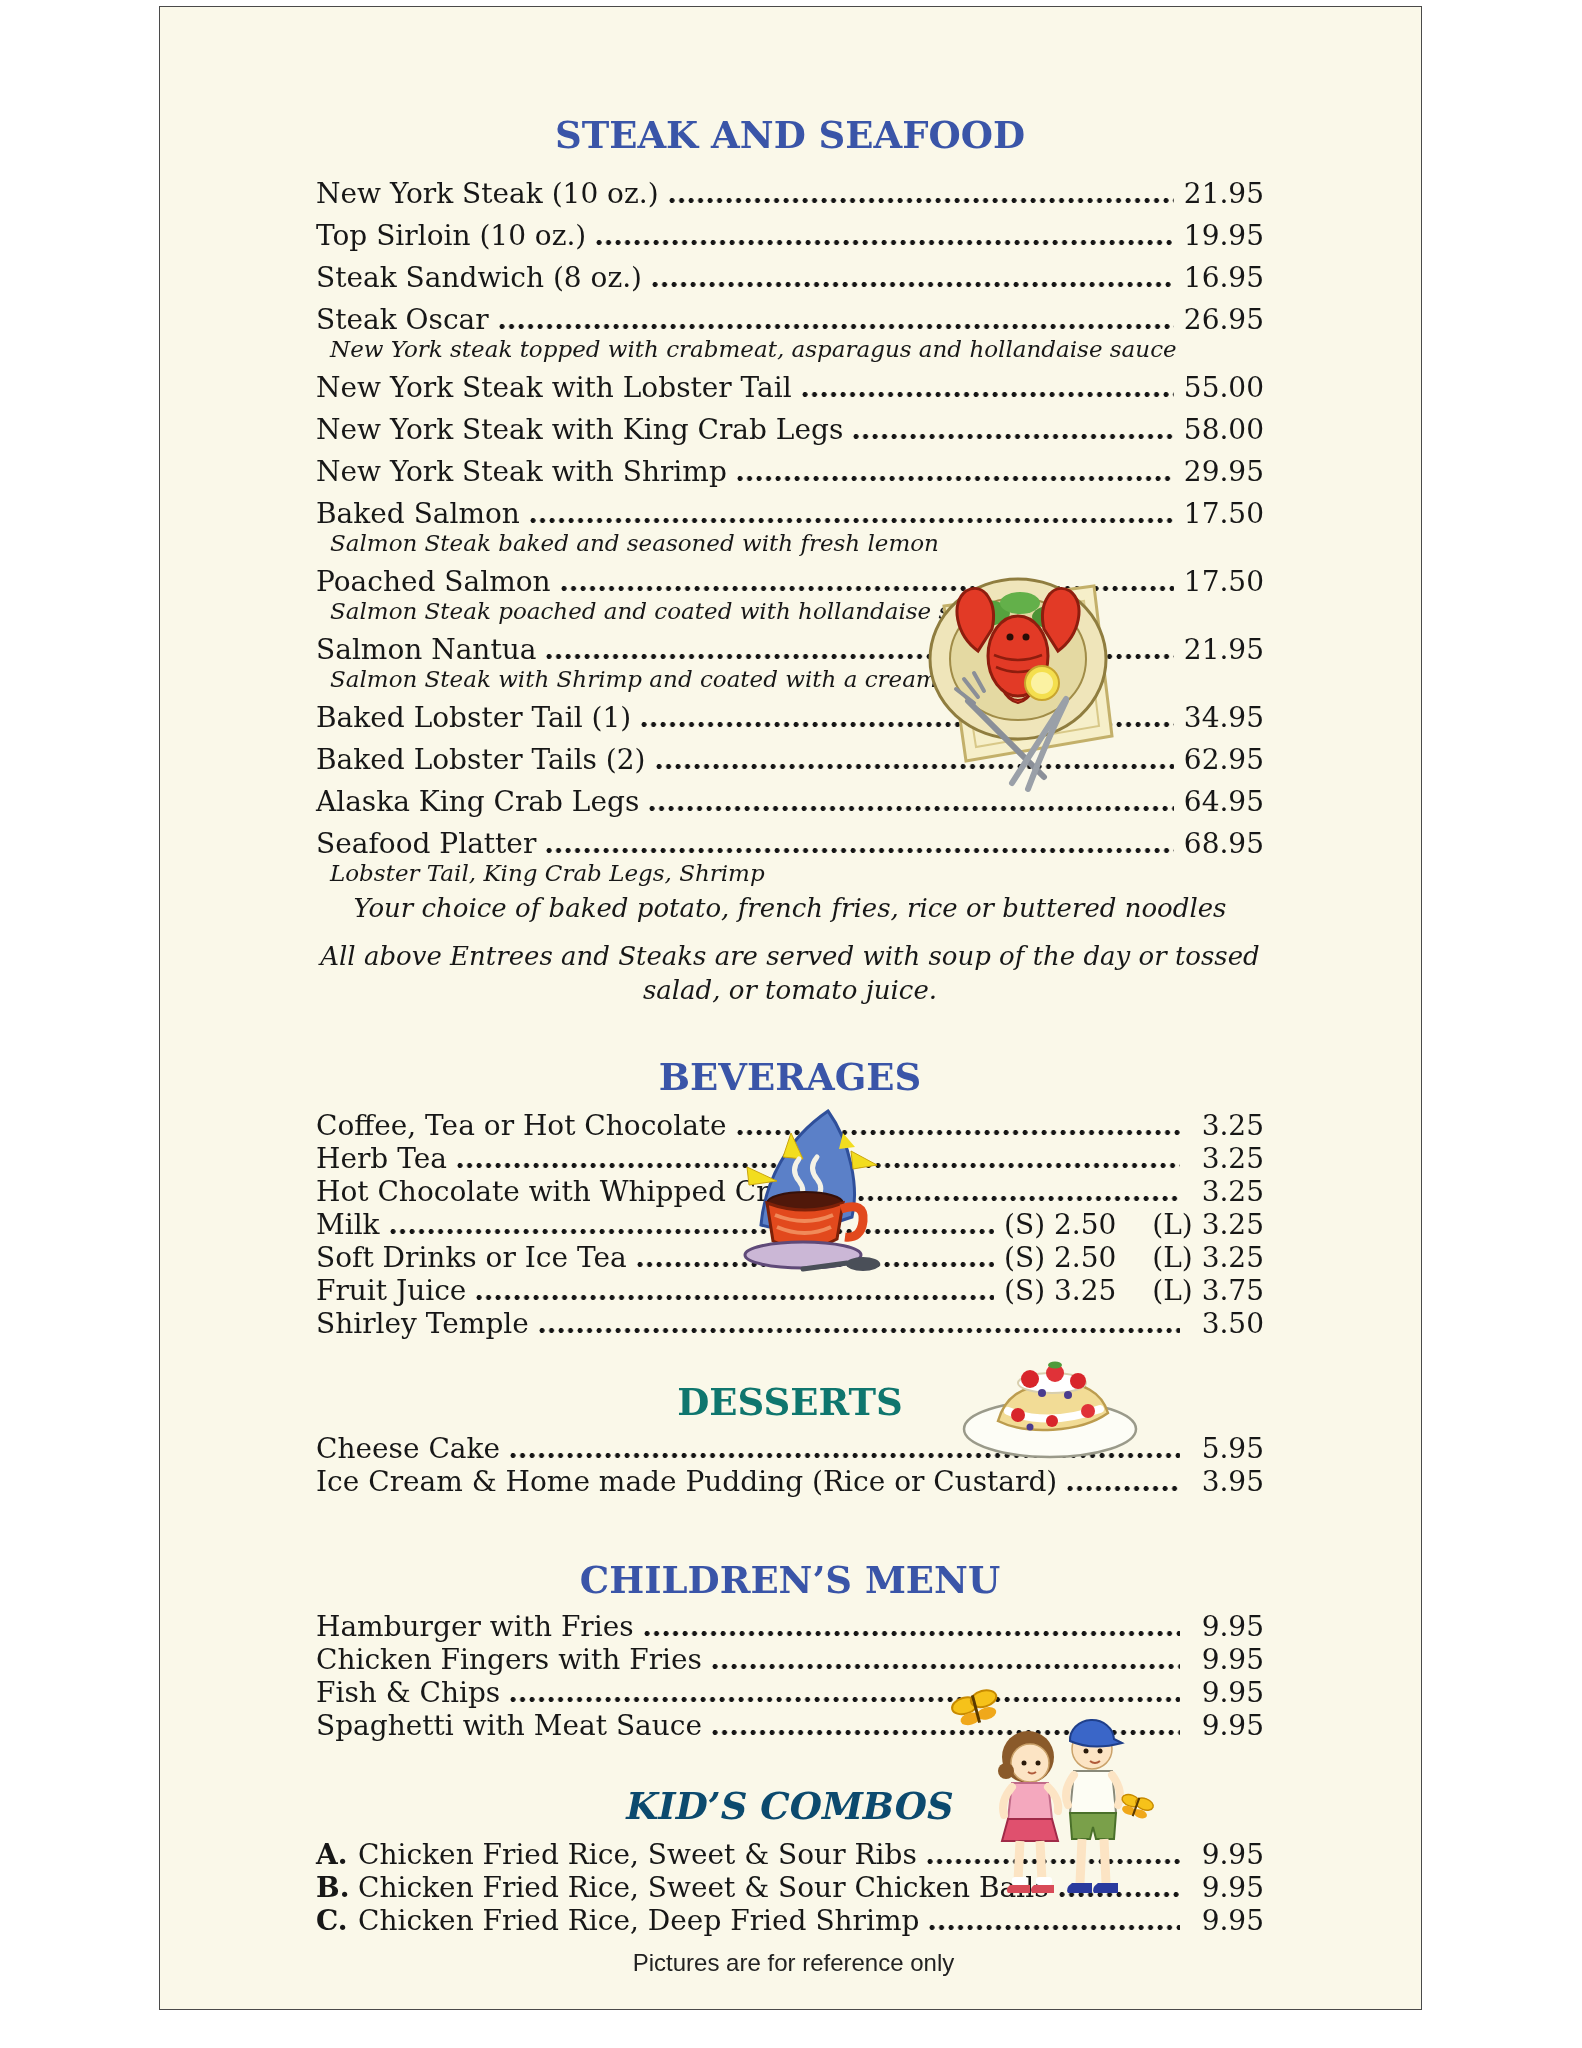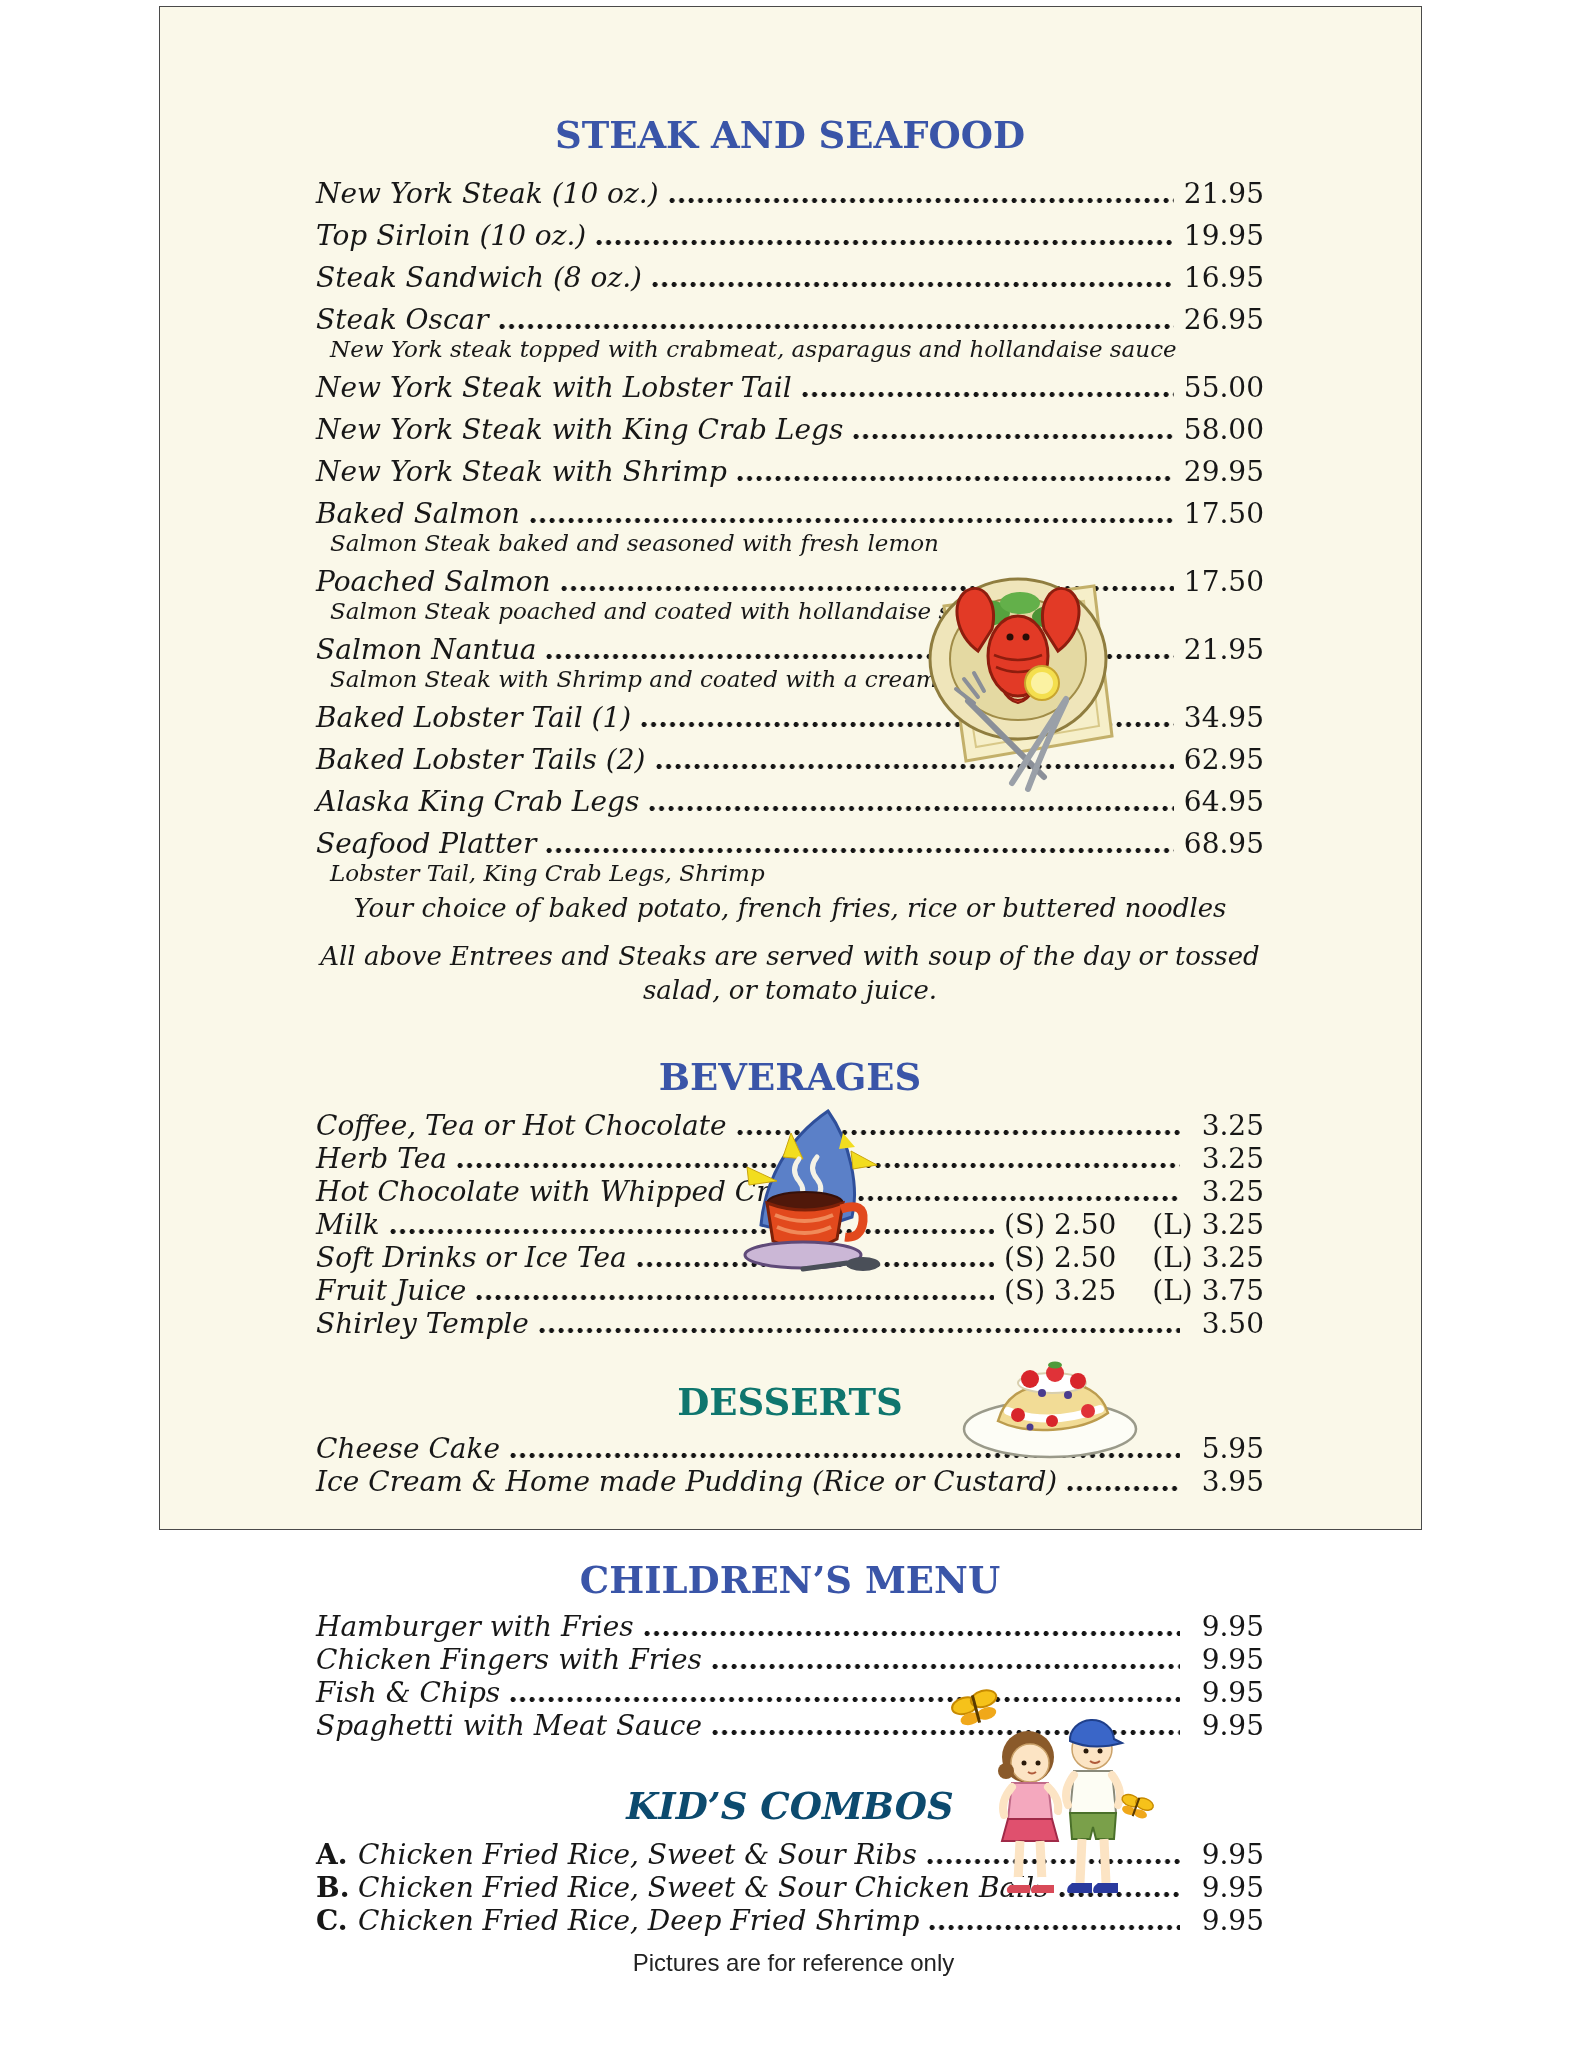--- a/index.html
+++ b/index.html
@@ -1,37 +1,37 @@
 <!DOCTYPE html>
 <html><head>
 <meta charset="utf-8">
 <style>
   * { margin: 0; padding: 0; box-sizing: border-box; }
   html, body { width: 1582px; height: 2048px; background: #ffffff; overflow: hidden;
     font-family: "DejaVu Serif", serif; color: #171717; }
 
   .page {
-    position: absolute; left: 159px; top: 6px; width: 1263px; height: 1524px;
+    position: absolute; left: 159px; top: 6px; width: 1263px; height: 2004px;
     background: #FAF8E9; border: 1px solid #4a4a4a;
     padding: 106px 157px 0 156px;
   }
 
   .section-title {
     font-size: 37px; font-weight: bold; text-align: center;
     line-height: 44px; letter-spacing: 0px; margin: 0 0 16px 0;
   }
 
   .menu-row { display: flex; align-items: baseline; font-size: 28px; line-height: 30px; }
   .sec-steak_and_seafood .menu-row { padding: 6px 0; }
   .sec-beverages .menu-row,
   .sec-desserts .menu-row,
   .sec-childrens_menu .menu-row,
   .sec-kids_combos .menu-row { padding: 2px 0 1px 0; }
 
-  .item-name { white-space: nowrap; font-style: italic; }
+  .item-name { white-space: nowrap; }
   .letter { font-weight: bold; width: 42px; flex: 0 0 auto; }
 
   .leader {
     flex: 1 1 auto; height: 7px; margin: 0 10px 5px 10px; align-self: flex-end;
     background-image: radial-gradient(circle at 3px 3.5px, #151515 2.2px, transparent 2.8px);
     background-size: 9.5px 7px; background-repeat: repeat-x;
     min-width: 20px;
   }
 
   .price { min-width: 74px; text-align: right; white-space: nowrap; flex: 0 0 auto; }

